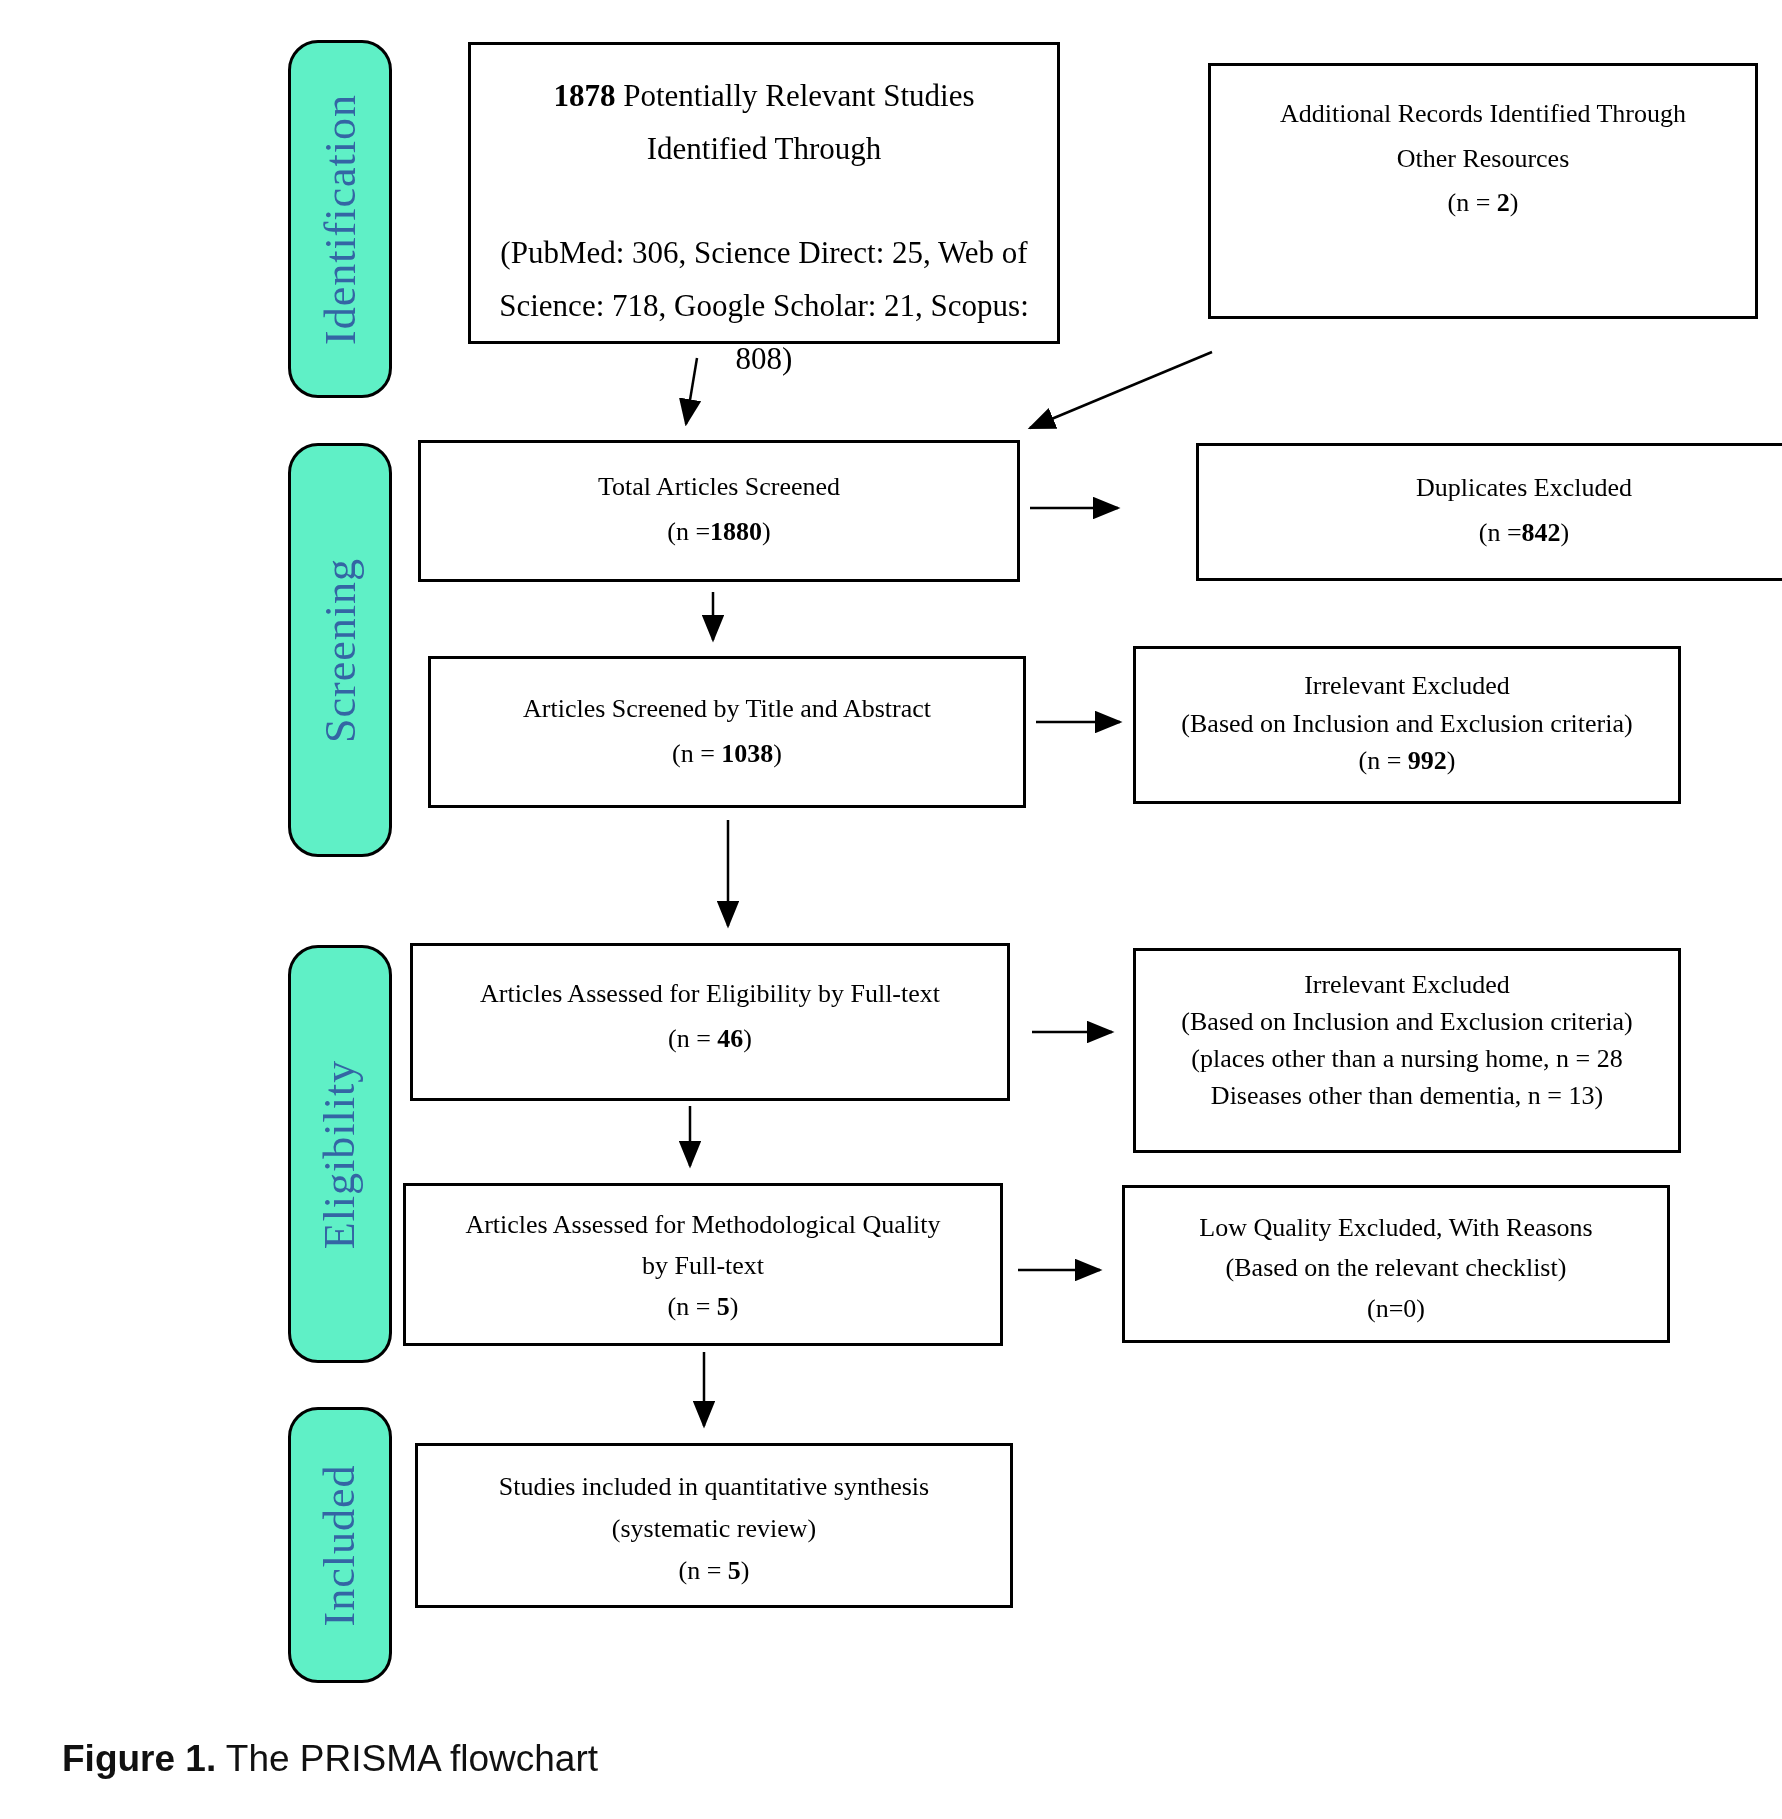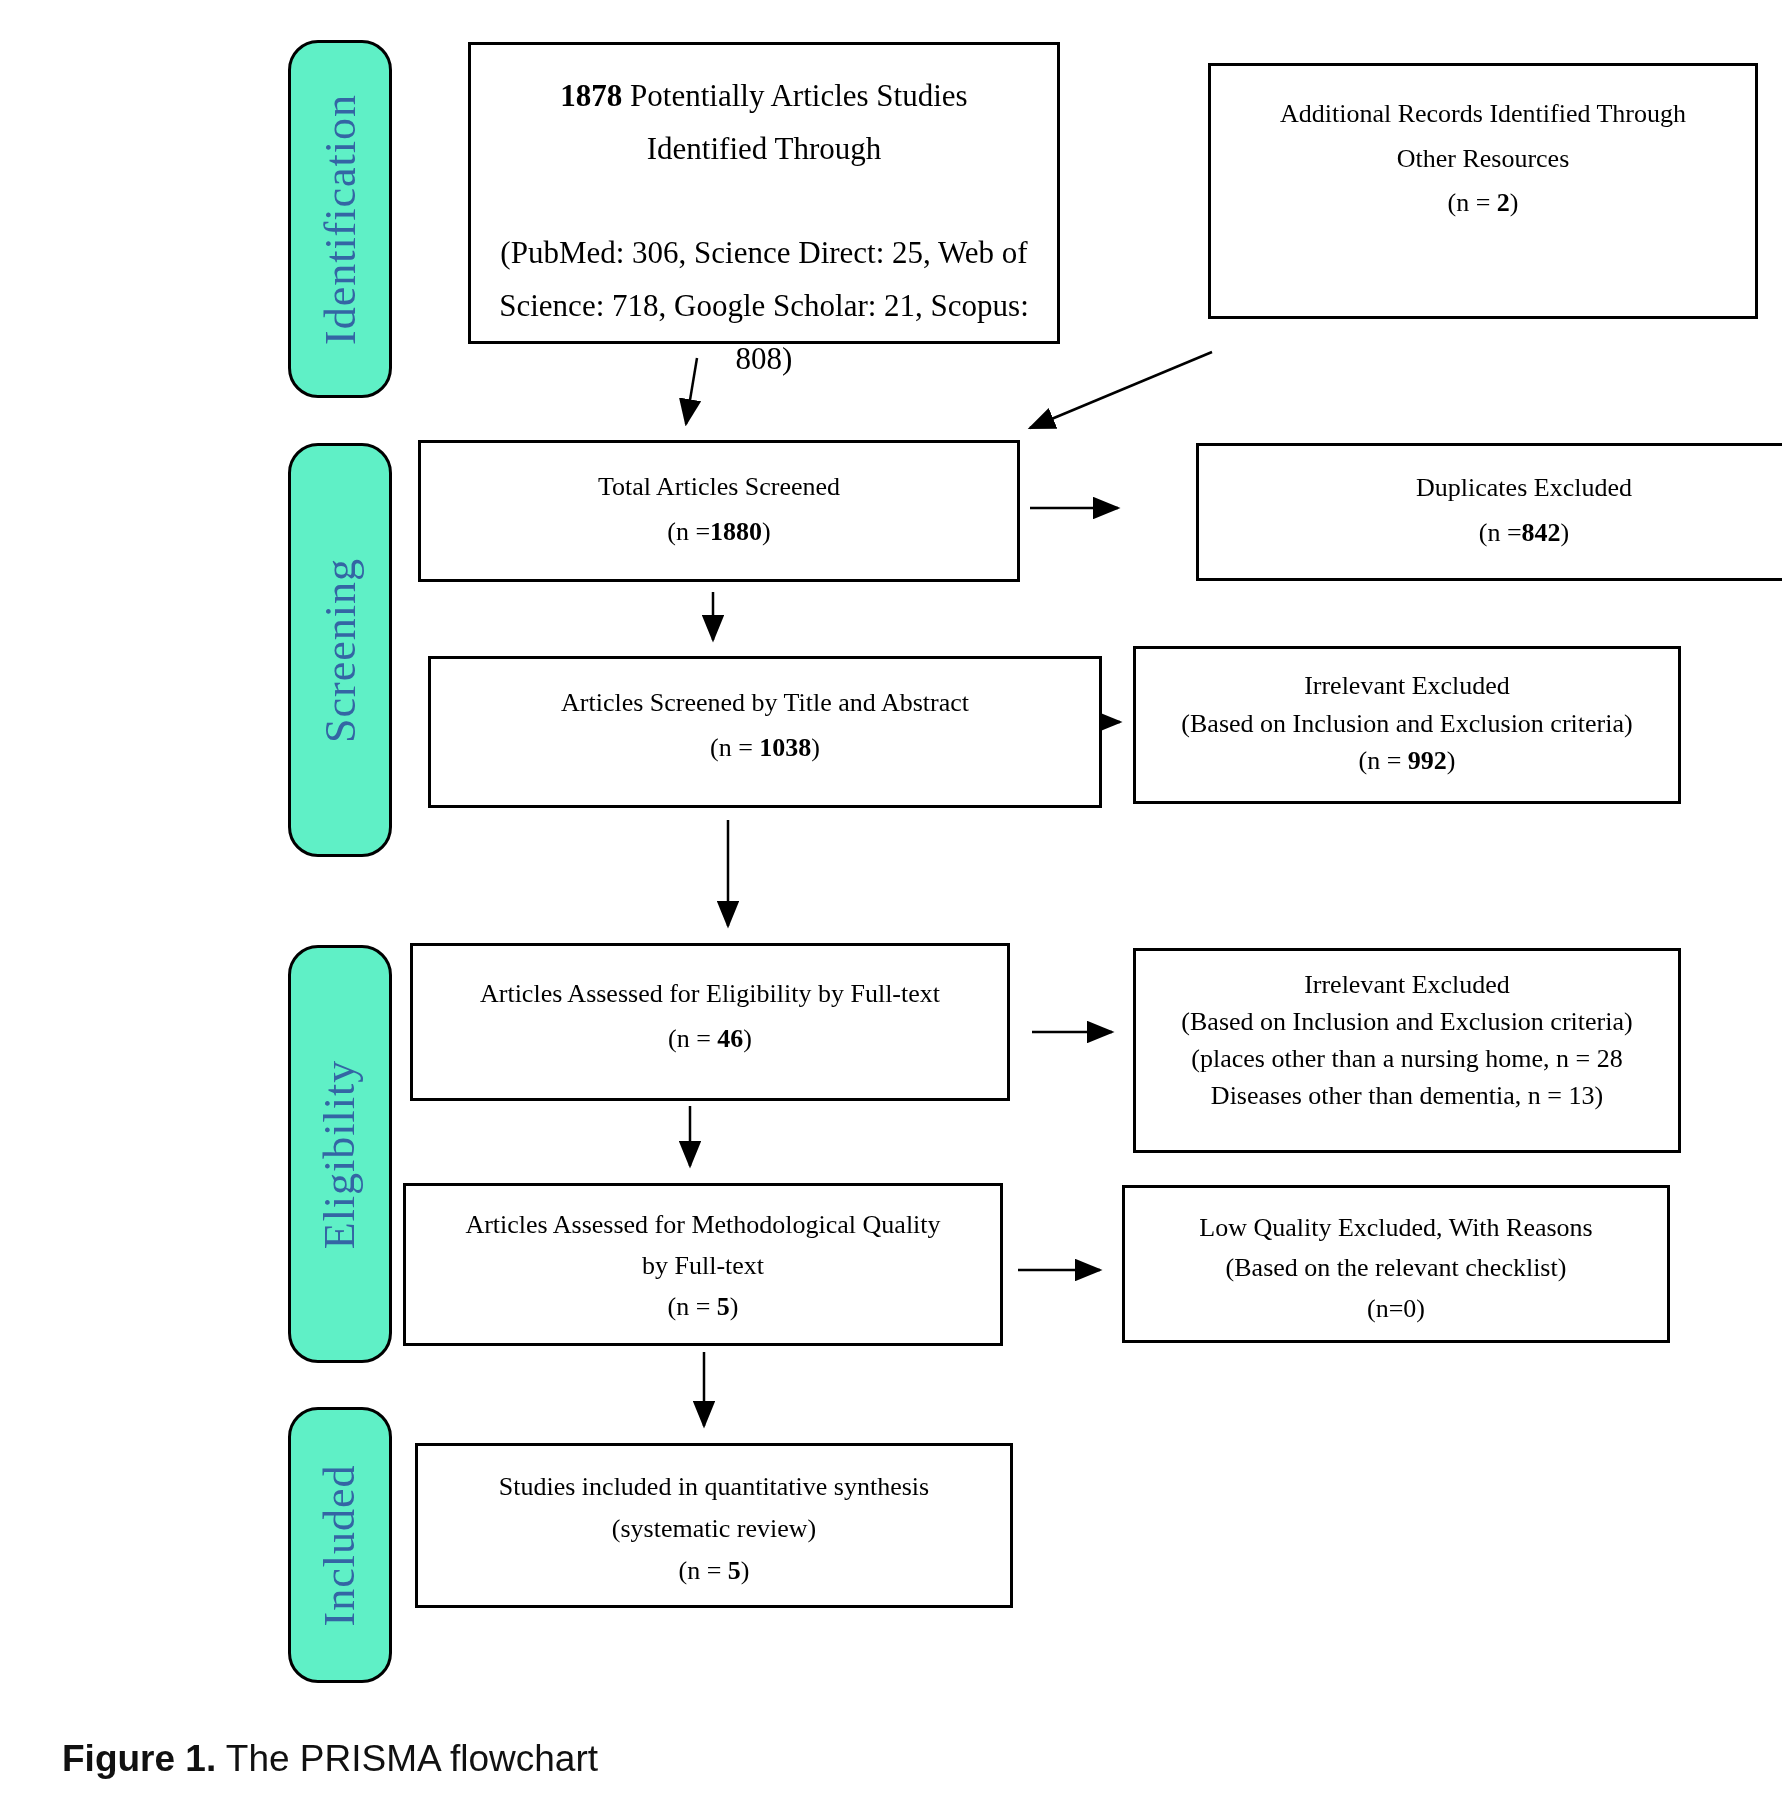--- a/index.html
+++ b/index.html
@@ -25,21 +25,21 @@
     border:3px solid #000;color:#000;text-align:center;
     font-family:"Liberation Serif",serif;font-size:26px;line-height:1.72;
     padding:12px 8px 0 8px;
   }
   .box .ln{white-space:nowrap;}
   #box-a{left:468px;top:42px;width:592px;height:302px;padding-top:24px;font-size:31px;}
   #box-a .sources{margin-top:50px;}
   #box-b{left:1208px;top:63px;width:550px;height:256px;padding-top:26px;}
   #box-c{left:418px;top:440px;width:602px;height:142px;padding-top:22px;}
   #box-d{left:1196px;top:443px;width:656px;height:138px;padding-top:20px;}
-  #box-e{left:428px;top:656px;width:674px;height:152px;padding-top:22px;}
+  #box-e{left:428px;top:656px;width:598px;height:152px;padding-top:28px;}
   #box-f{left:1133px;top:646px;width:548px;height:158px;padding-top:18px;line-height:1.45;}
   #box-g{left:410px;top:943px;width:600px;height:158px;padding-top:26px;}
   #box-h{left:1133px;top:948px;width:548px;height:205px;padding-top:16px;line-height:1.42;}
   #box-i{left:403px;top:1183px;width:600px;height:163px;padding-top:18px;line-height:1.58;}
   #box-j{left:1122px;top:1185px;width:548px;height:158px;padding-top:20px;line-height:1.55;}
   #box-k{left:415px;top:1443px;width:598px;height:165px;padding-top:20px;line-height:1.62;}
 
   .caption{
     position:absolute;left:46px;top:1738px;z-index:2;
     font-family:"Liberation Sans",sans-serif;font-size:37px;color:#111;margin-left:16px;
@@ -76,21 +76,21 @@
     <span class="stage-text">Screening</span>
   </div>
   <div class="stage" id="stage-eligibility" style="background: rgb(95, 240, 198); color: rgb(52, 101, 164);">
     <span class="stage-text">Eligibility</span>
   </div>
   <div class="stage" id="stage-included" style="background: rgb(95, 240, 198); color: rgb(52, 101, 164);">
     <span class="stage-text">Included</span>
   </div>
 
   <div class="box" id="box-a">
-    <div class="ln"><b>1878</b><span> Potentially Articles Studies</span></div>
+    <div class="ln"><b>1878</b><span> Potentially Relevant Studies</span></div>
     <div class="ln">Identified Through</div>
     <div class="sources">
       <div class="ln">(PubMed: 306, Science Direct: 25, Web of</div>
       <div class="ln">Science: 718, Google Scholar: 21, Scopus:</div>
       <div class="ln">808)</div>
     </div>
   </div>
 
   <div class="box" id="box-b">
     <div class="ln">Additional Records Identified Through</div>

